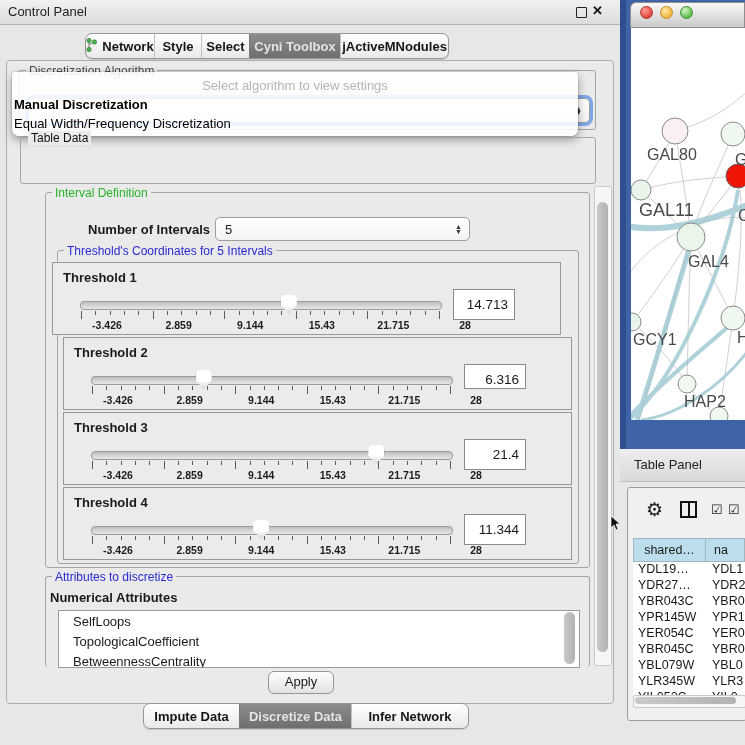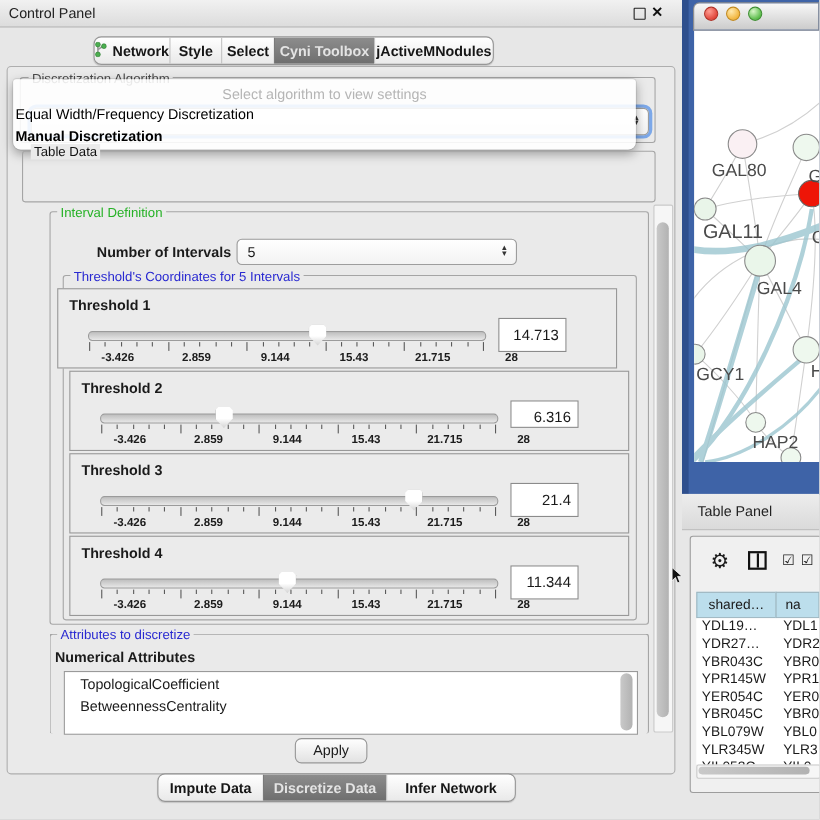--- a/index.html
+++ b/index.html
@@ -119,22 +119,22 @@
   <div class="abs cp-body"></div>
 
   <div class="abs groupbox" style="left:18px;top:70px;width:576px;height:58px;"></div>
   <div class="abs group-title" style="left:26px;top:64px;color:#4a4a4a;">Discretization Algorithm</div>
   <div class="abs combo focus-ring" style="left:28px;top:98px;width:562px;height:25px;">
     <span class="stepper">▲<br>▼</span>
   </div>
 
   <div class="abs popup" style="left:12px;top:72px;width:566px;height:64px;">
     <div class="popup-placeholder" style="padding-top:6px;height:17px;">Select algorithm to view settings</div>
+    <div class="popup-item b" style="height:18px;padding-top:2px;">Manual Discretization</div>
     <div class="popup-item" style="height:18px;padding-top:1px;">Equal Width/Frequency Discretization</div>
-    <div class="popup-item b" style="height:18px;padding-top:2px;">Manual Discretization</div>
   </div>
 
   <div class="abs groupbox" style="left:20px;top:137px;width:574px;height:45px;"></div>
   <div class="abs group-title" style="left:28px;top:131px;color:#111;">Table Data</div>
 
   <div class="abs groupbox" style="left:45px;top:192px;width:543px;height:374px;"></div>
   <div class="abs group-title" style="left:52px;top:186px;color:#27b227;">Interval Definition</div>
 
   <div class="abs" style="left:88px;top:222px;font-size:13px;font-weight:bold;">Number of Intervals</div>
   <div class="abs combo" style="left:215px;top:217px;width:255px;height:24px;">
@@ -315,20 +315,21 @@
         <span class="tick-label" style="left: 80%;">21.715</span>
         <span class="tick-label" style="left: 100%;">28</span>
       </div>
     <div class="abs valbox" style="left:400px;top:26px;width:62px;height:31px;line-height:29px;">11.344</div>
   </div>
 
   <div class="abs groupbox" style="left:45px;top:576px;width:543px;height:90px;border-bottom:none;"></div>
   <div class="abs group-title" style="left:52px;top:570px;color:#2929d1;">Attributes to discretize</div>
   <div class="abs" style="left:50px;top:590px;font-size:13px;font-weight:bold;">Numerical Attributes</div>
   <div class="abs attr-list" style="left:58px;top:610px;width:520px;height:56px;">
+      <div class="attr-item">SelfLoops</div>
       <div class="attr-item">TopologicalCoefficient</div>
       <div class="attr-item">BetweennessCentrality</div>
     </div>
   <div class="abs sb-thumb" style="left:564px;top:612px;width:11px;height:52px;"></div>
 
   <div class="abs sb-track" style="left:594px;top:186px;width:16px;height:478px;"></div>
   <div class="abs sb-thumb" style="left:597px;top:202px;width:11px;height:450px;"></div>
 
   <div class="abs button" style="left:268px;top:671px;width:64px;height:21px;">Apply</div>
 

